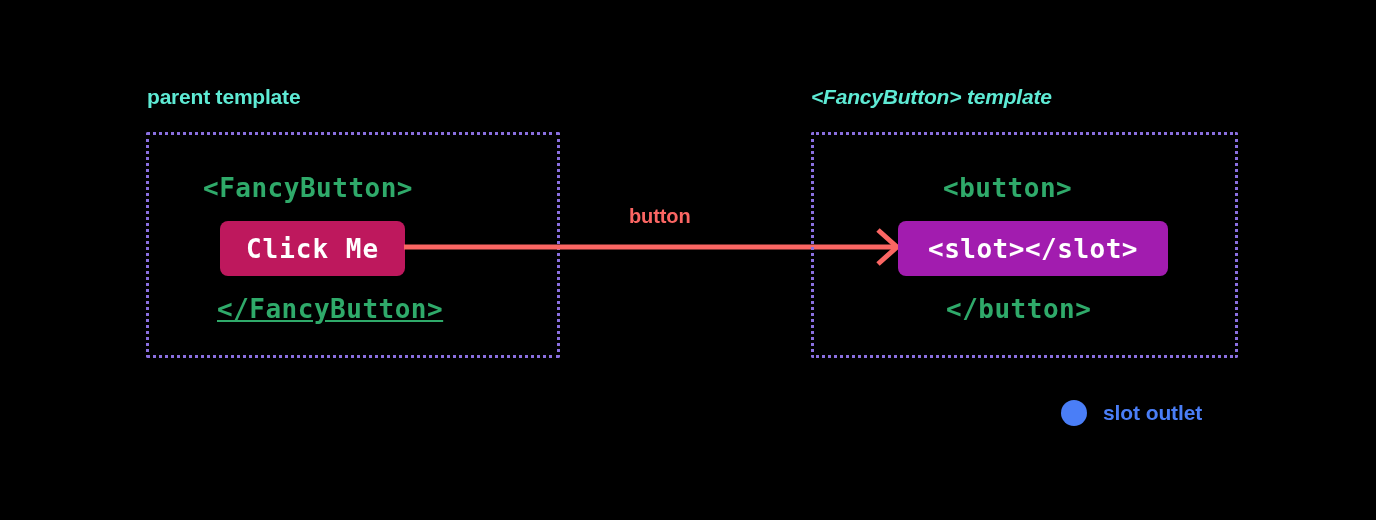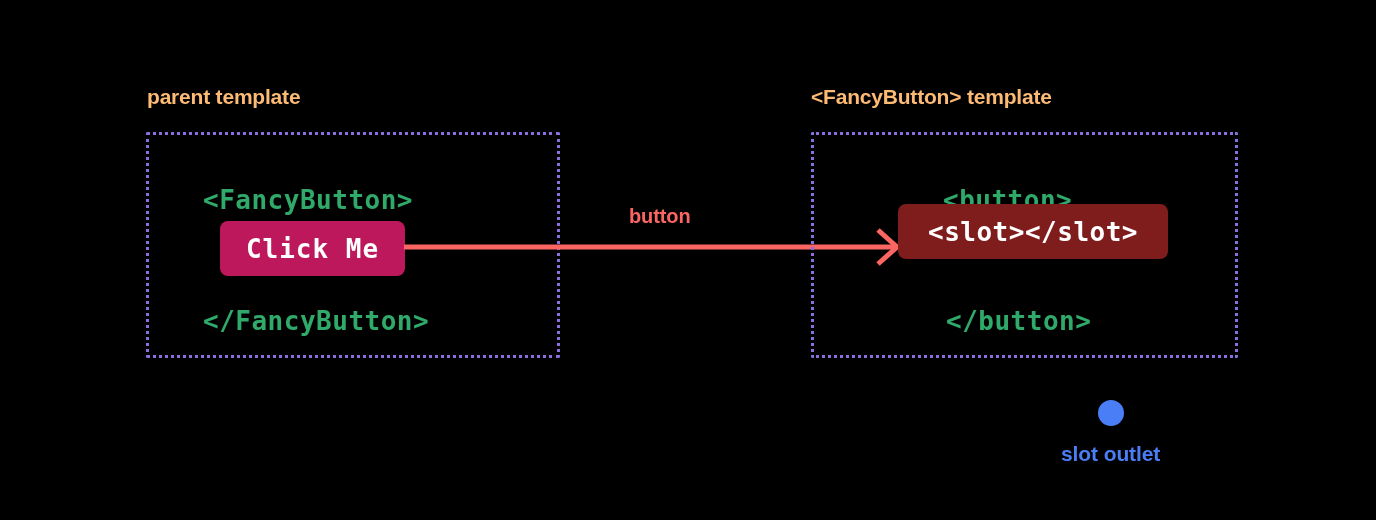--- a/index.html
+++ b/index.html
@@ -17,53 +17,52 @@
   }
 
   .stage {
     position: absolute;
     inset: 0;
   }
 
   
   .panel-title {
     position: absolute;
-    color: #fdba74;
+    color: #5eead4;
     font-family: "Liberation Sans", sans-serif;
     font-weight: bold;
     font-size: 21px;
     letter-spacing: -0.2px;
     white-space: nowrap;
   }
   #parent-title  { left: 147px; top: 85px; }
-  #fancy-title   { left: 811px; top: 85px; }
+  #fancy-title   { left: 811px; top: 85px; font-style: italic; }
 
   
   .panel-box {
     position: absolute;
     border: 3px dotted #8a6fdf;
     border-radius: 2px;
     box-sizing: border-box;
   }
   #parent-box { left: 146px; top: 132px; width: 414px; height: 226px; }
   #fancy-box  { left: 811px; top: 132px; width: 427px; height: 226px; }
 
   
   .code-line {
     position: absolute;
     color: #2faa6a;
     font-family: "DejaVu Sans Mono", monospace;
     font-weight: bold;
     font-size: 26px;
     letter-spacing: 0.5px;
     white-space: nowrap;
-    margin-top: 12px;
   }
   #parent-open  { left: 203px; top: 173px; }
-  #parent-close { left: 203px; top: 294px; }
+  #parent-close { left: 217px; top: 294px; text-decoration: underline; }
   #fancy-open   { left: 943px; top: 173px; }
   #fancy-close  { left: 946px; top: 294px; }
 
   
   #slot-content-chip {
     position: absolute;
     left: 220px;
     top: 221px;
     width: 185px;
     height: 55px;
@@ -79,24 +78,24 @@
     font-weight: bold;
     font-size: 26px;
     letter-spacing: 1px;
     white-space: nowrap;
   }
 
   
   #slot-outlet-chip {
     position: absolute;
     left: 898px;
-    top: 204px;
+    top: 221px;
     width: 270px;
     height: 55px;
-    background: #7f1d1d;
+    background: #a21caf;
     border-radius: 8px;
     display: flex;
     align-items: center;
     justify-content: center;
   }
   #slot-outlet-chip .chip-text {
     color: #ffffff;
     font-family: "DejaVu Sans Mono", monospace;
     font-weight: bold;
     font-size: 26px;
@@ -141,21 +140,21 @@
   }
   .legend-label {
     font-family: "Liberation Sans", sans-serif;
     font-weight: bold;
     font-size: 21px;
     letter-spacing: -0.1px;
   }
   #legend-slot-content { left: 356px; top: 400px; }
   #legend-slot-content .legend-dot   { background: #fb6663; }
   #legend-slot-content .legend-label { color: #fb6663; }
-  #legend-slot-outlet  { left: 1061px; top: 400px; flex-direction: column; }
+  #legend-slot-outlet  { left: 1061px; top: 400px; }
   #legend-slot-outlet .legend-dot    { background: #4a7ef7; }
   #legend-slot-outlet .legend-label  { color: #4a7ef7; }
 </style>
 </head>
 <body>
 
 <div class="stage">
 
   <div class="panel-title" id="parent-title">parent template</div>
 

